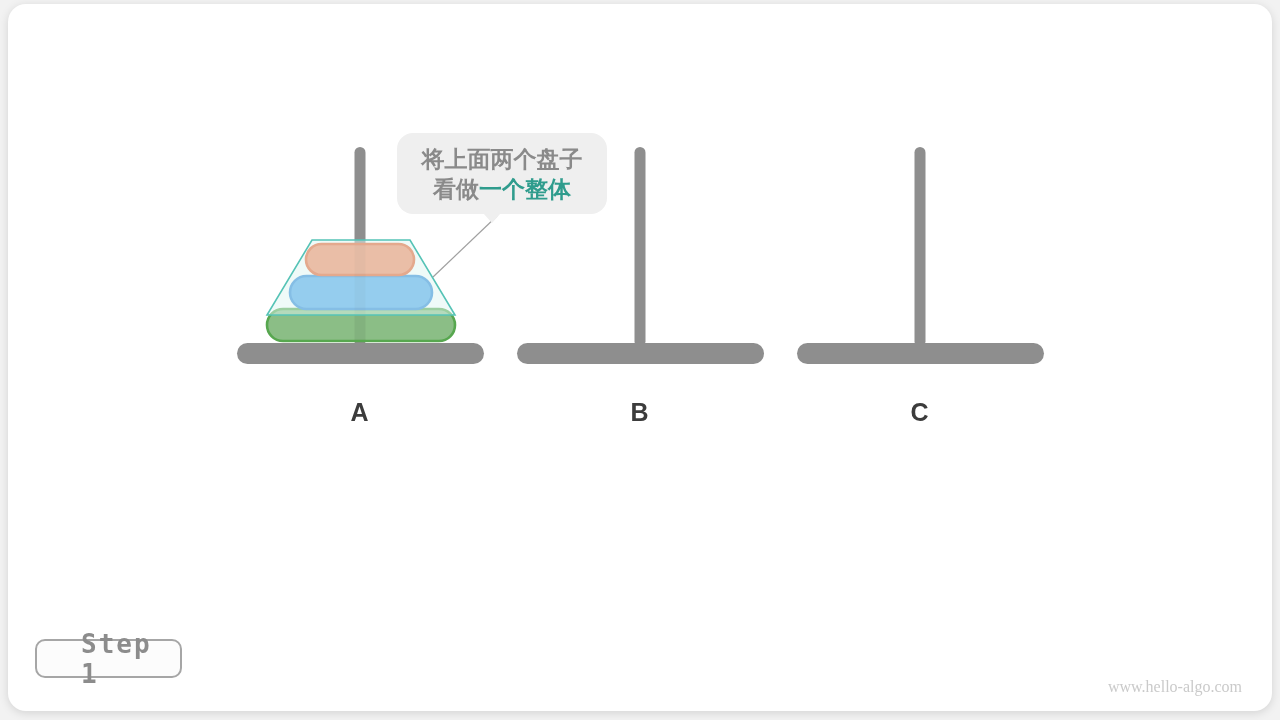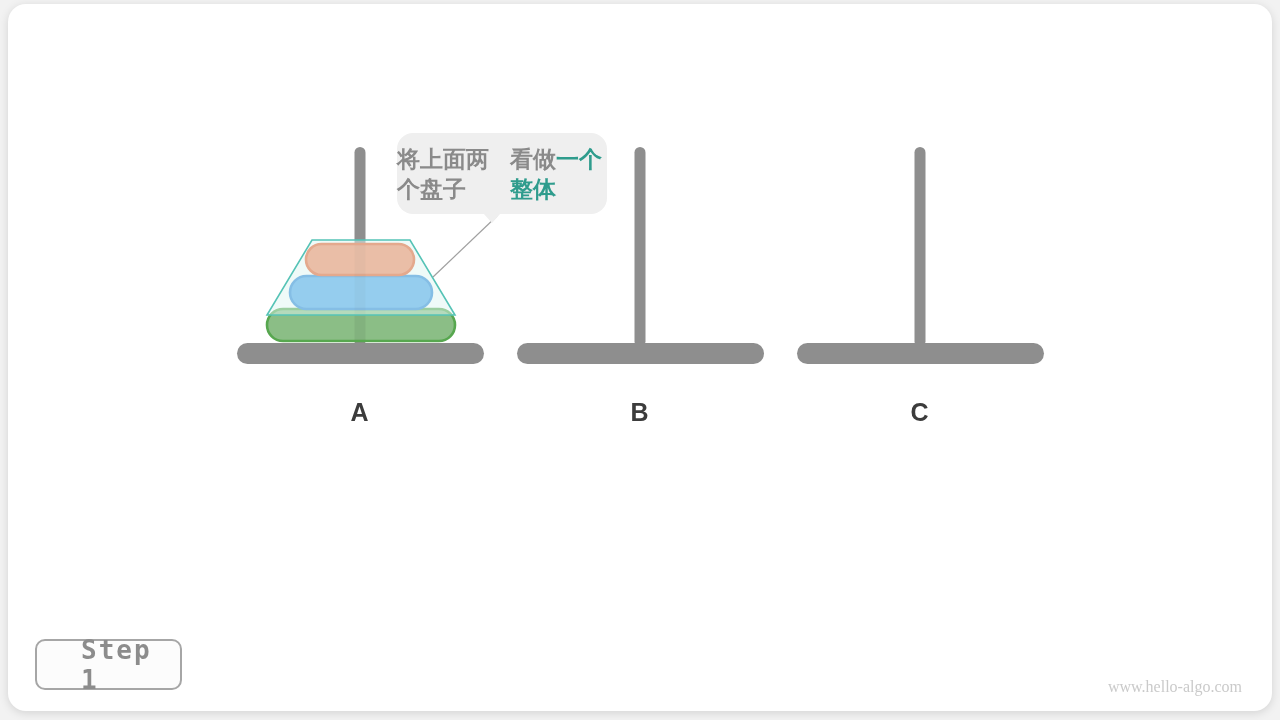--- a/index.html
+++ b/index.html
@@ -8,33 +8,33 @@
         border-radius:18px;box-shadow:0 2px 10px rgba(0,0,0,0.13);}
   svg.diagram{position:absolute;left:0;top:0;width:1280px;height:720px;}
   .peg-shape{fill:var(--peg);}
 
   .peg-label{position:absolute;width:60px;text-align:center;top:398px;
              font-size:25px;font-weight:bold;color:var(--peg-label);letter-spacing:1px;}
   #label-a{left:330px;} #label-b{left:610px;} #label-c{left:890px;}
 
   .callout{position:absolute;left:397px;top:133px;width:210px;height:81px;
            background:var(--callout-bg);border-radius:16px;
-           display:flex;justify-content:center;align-items:center;
+           display:flex;flex-direction:column;justify-content:center;align-items:center;
            font-size:23px;font-weight:bold;color:var(--callout-text);line-height:30px;}
   .callout .hl{color:var(--callout-highlight);}
   .callout .tail{position:absolute;left:86px;bottom:-9px;width:0;height:0;
                  border-left:9px solid transparent;border-right:9px solid transparent;
                  border-top:10px solid var(--callout-bg);}
 
   .problem-badge{position:absolute;left:558px;top:525px;width:160px;height:42px;
                  background:var(--badge-bg);border-radius:10px;
                  display:flex;align-items:center;justify-content:center;
                  font-size:23px;font-weight:bold;color:var(--badge-text);letter-spacing:1px;
                  font-family:"Liberation Sans",sans-serif;}
-  .step-badge{position:absolute;left:35px;top:639px;width:147px;height:51px;box-sizing:border-box;
+  .step-badge{position:absolute;left:35px;top:639px;width:147px;height:39px;box-sizing:border-box;
               background:#fcfcfc;border:2px solid #a6a6a6;border-radius:10px;
               display:flex;align-items:center;justify-content:center;
               font-family:"DejaVu Sans Mono",monospace;font-size:26px;font-weight:bold;
               color:var(--step-text);letter-spacing:2px;padding-left:44px;}
   .watermark{position:absolute;right:38px;top:678px;
              font-family:Liberation Serif, serif;font-size:16px;color:var(--watermark);}
 </style>
 </head>
 <body>
 

